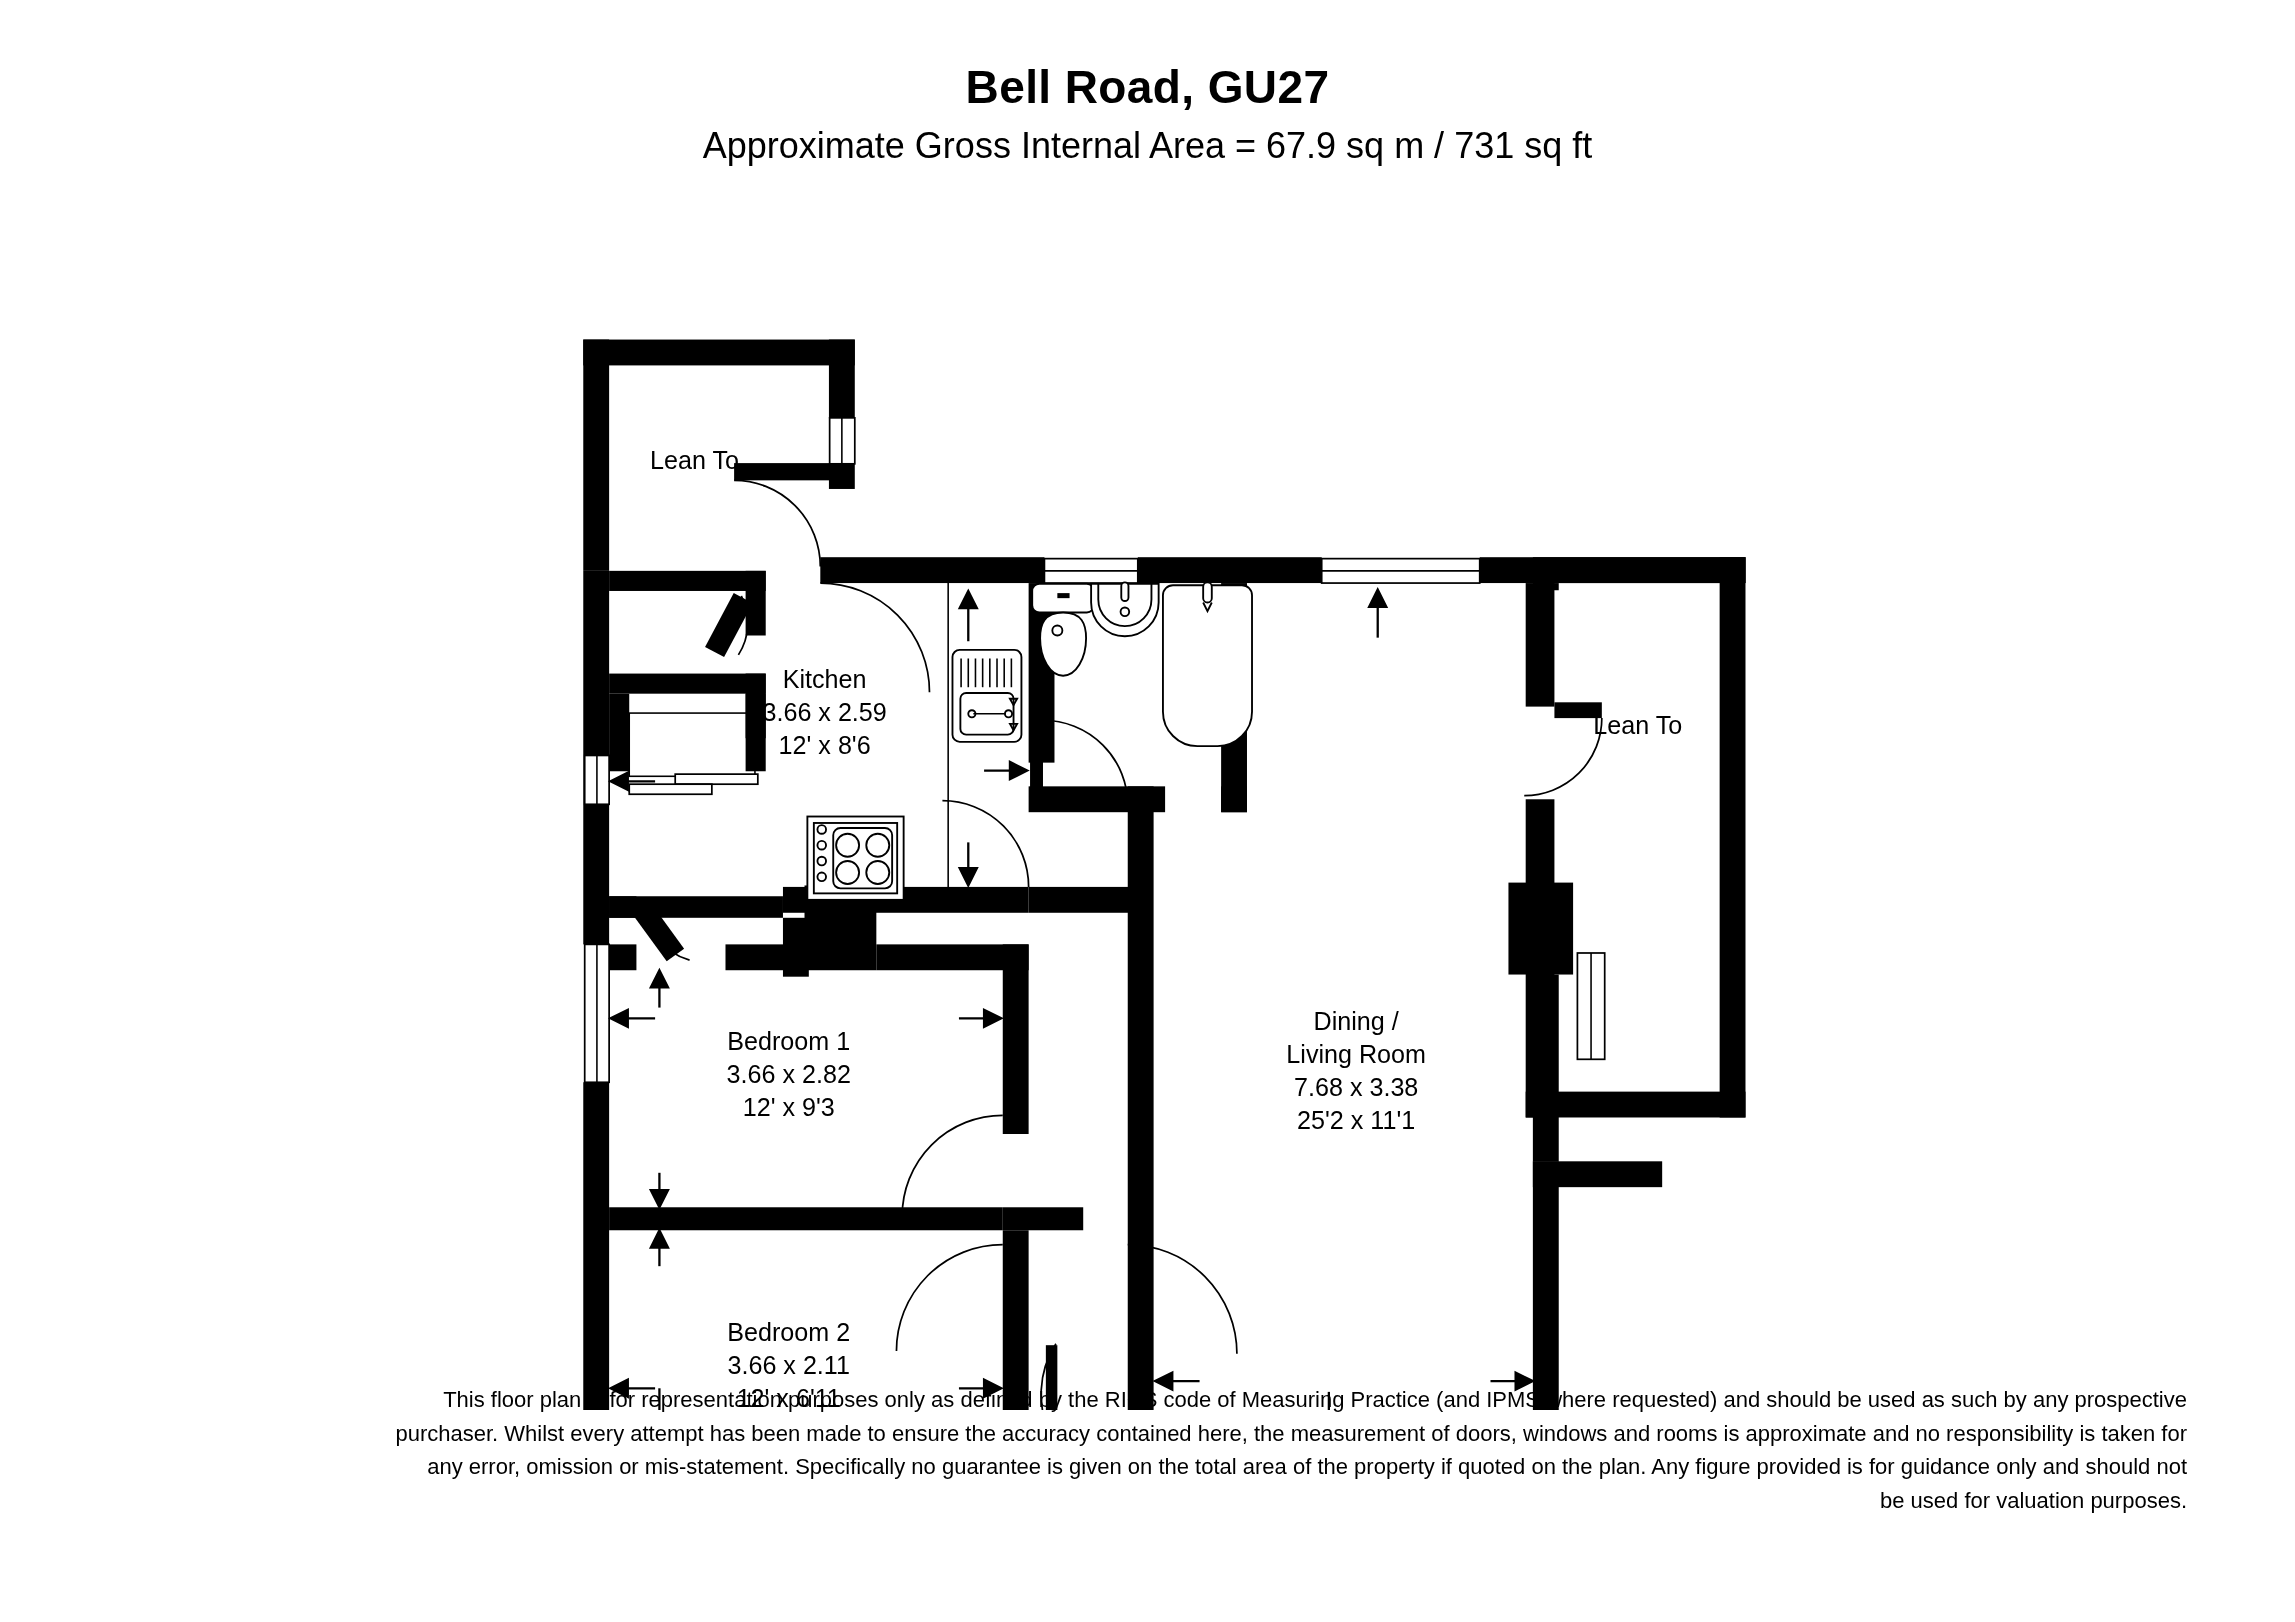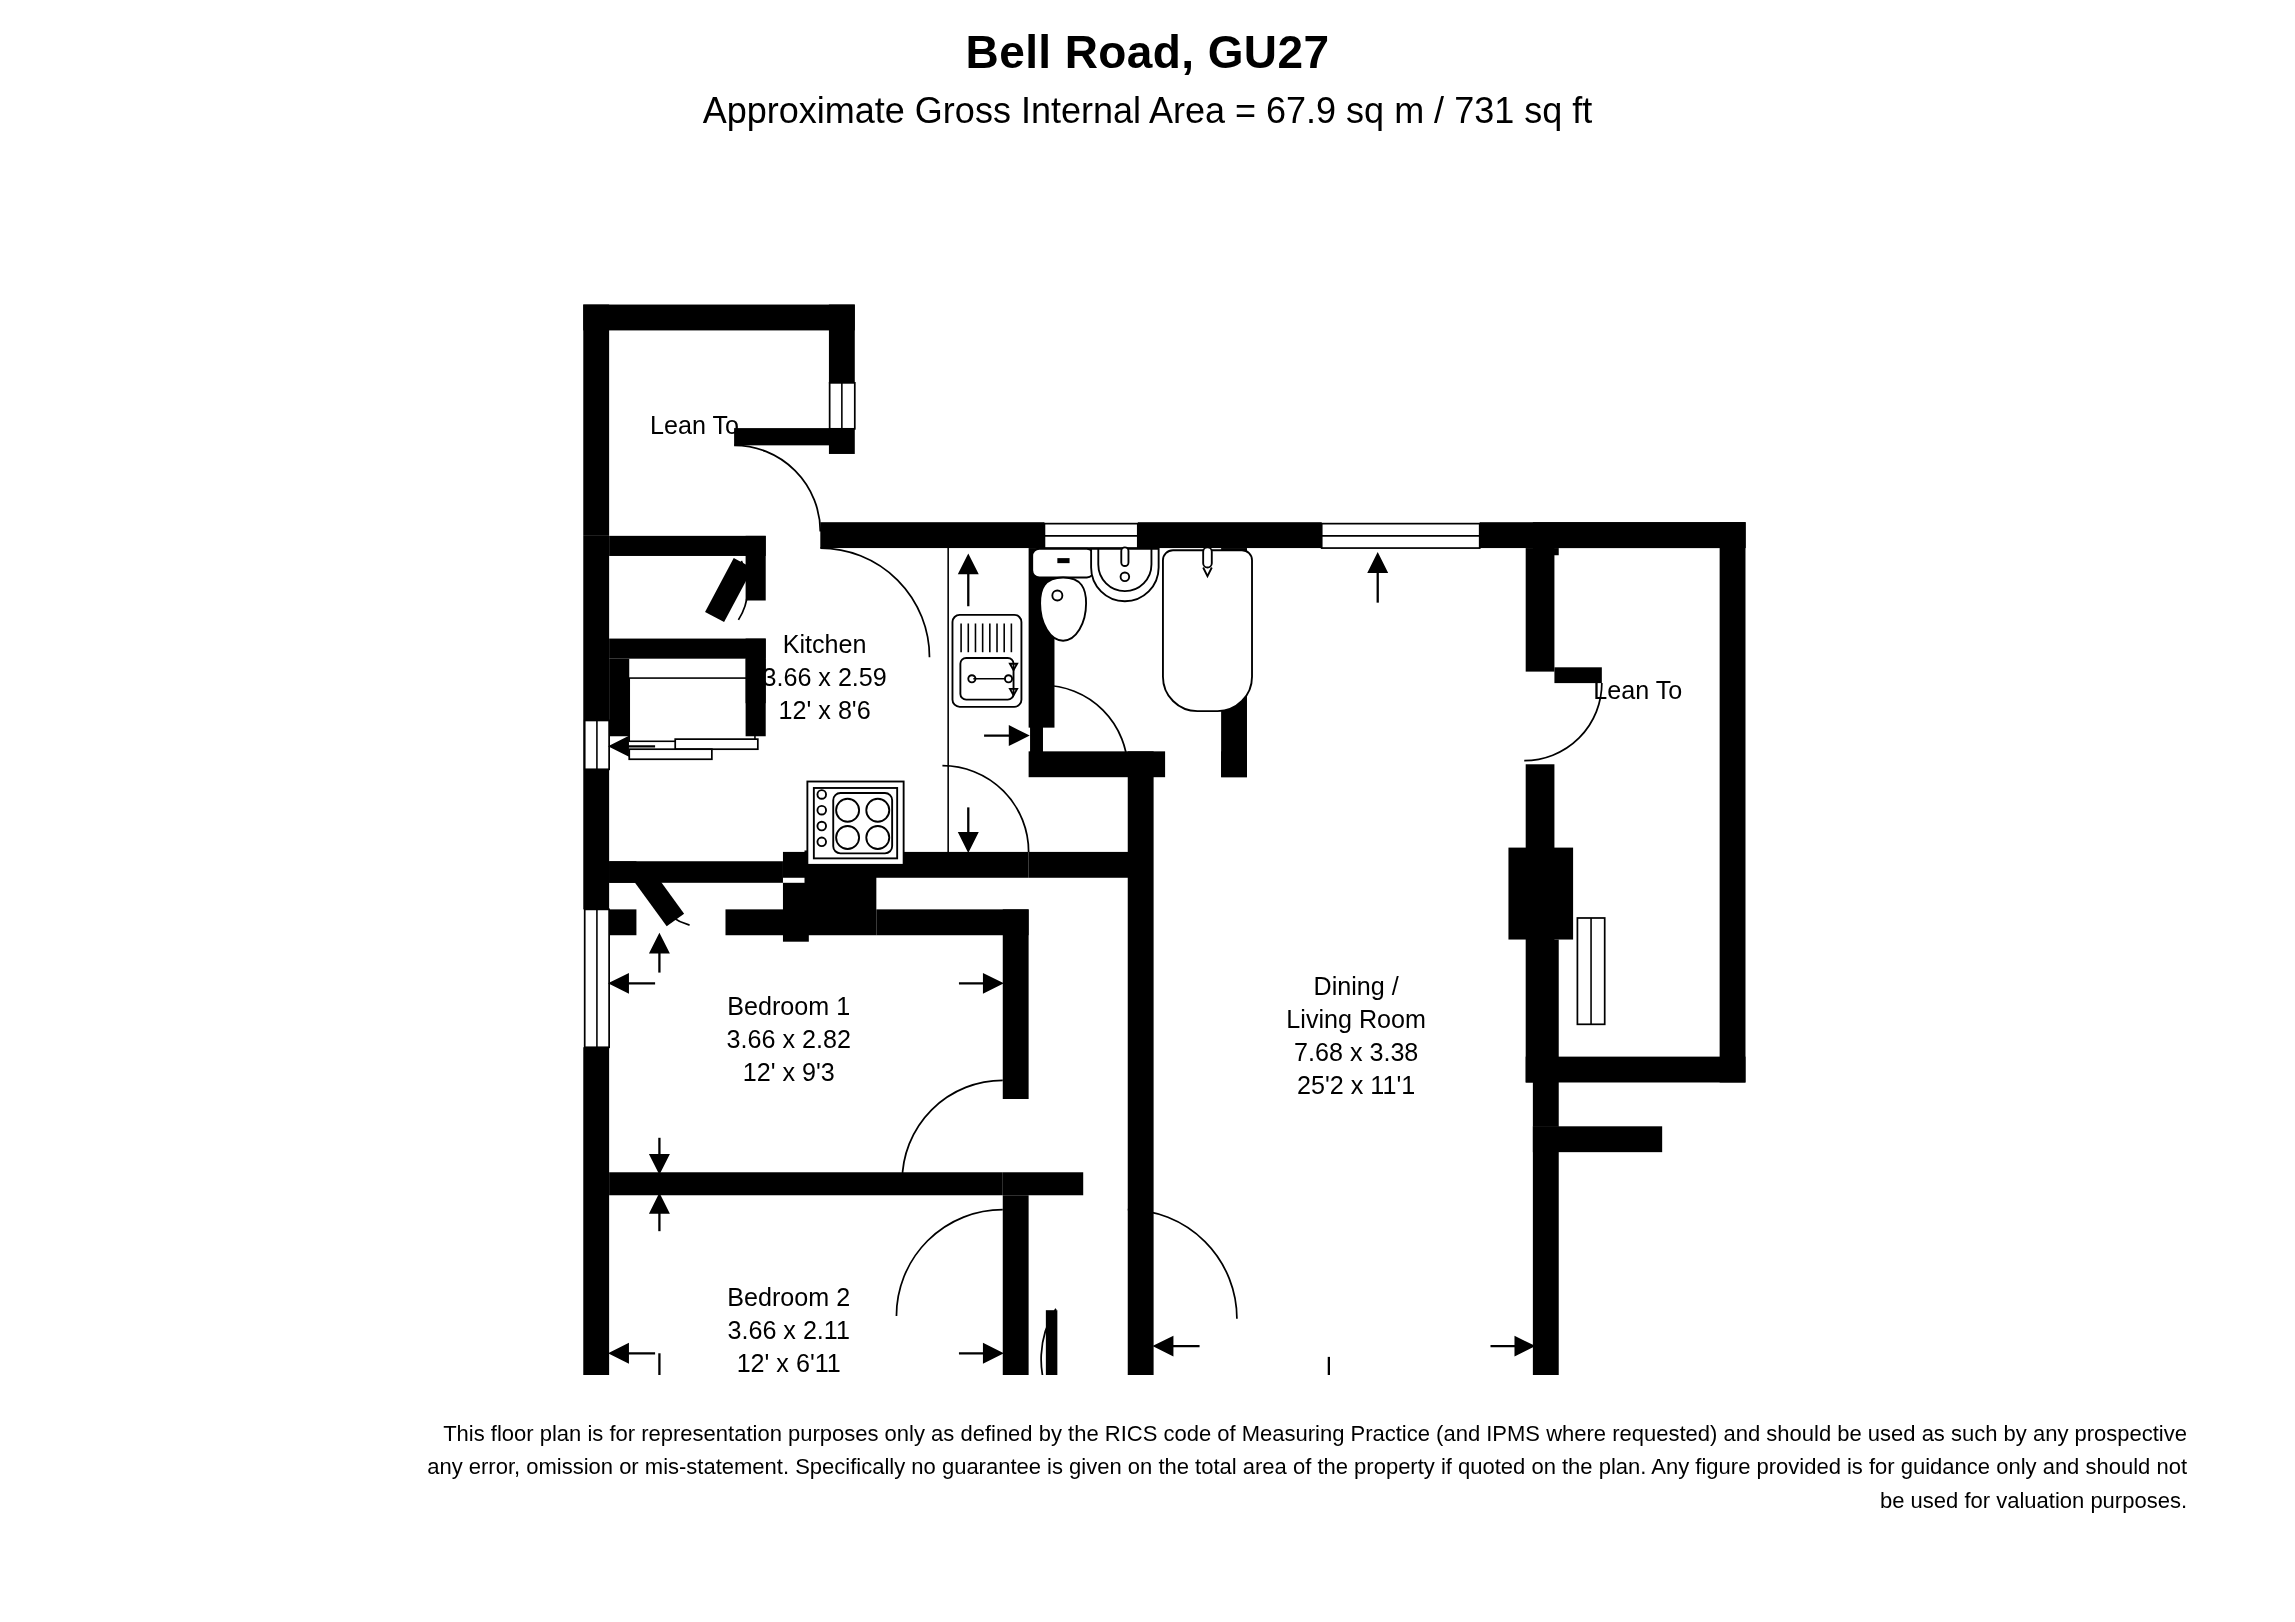--- a/index.html
+++ b/index.html
@@ -22,20 +22,21 @@
     display: flex;
     flex-direction: column;
     align-items: center;
   }
 
   
   .header {
     width: 100%;
     text-align: center;
     padding-top: 27px;
+    margin-top: 35px;
   }
   .plan-title {
     font-size: 46px;
     font-weight: bold;
     letter-spacing: 0.4px;
     line-height: 1.12;
     margin: 0;
   }
   .plan-subtitle {
     font-size: 36px;
@@ -398,18 +399,19 @@
           </g>
           <text class="in-label" x="1512" y="1912">IN</text>
         </g>
 
       </svg>
     </div>
   </div>
 
   <div class="footer">
     <p>This floor plan is for representation purposes only as defined by the RICS code of Measuring Practice (and IPMS where requested) and should be used as such by any prospective</p>
+    <p>purchaser. Whilst every attempt has been made to ensure the accuracy contained here, the measurement of doors, windows and rooms is approximate and no responsibility is taken for</p>
     <p>any error, omission or mis-statement. Specifically no guarantee is given on the total area of the property if quoted on the plan. Any figure provided is for guidance only and should not</p>
     <p>be used for valuation purposes.</p>
   </div>
 
 </div>
 
 
 </body></html>

